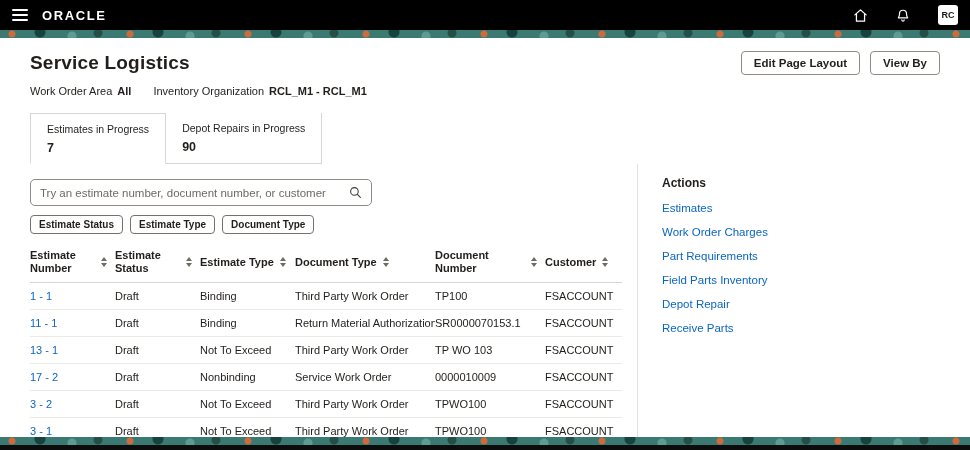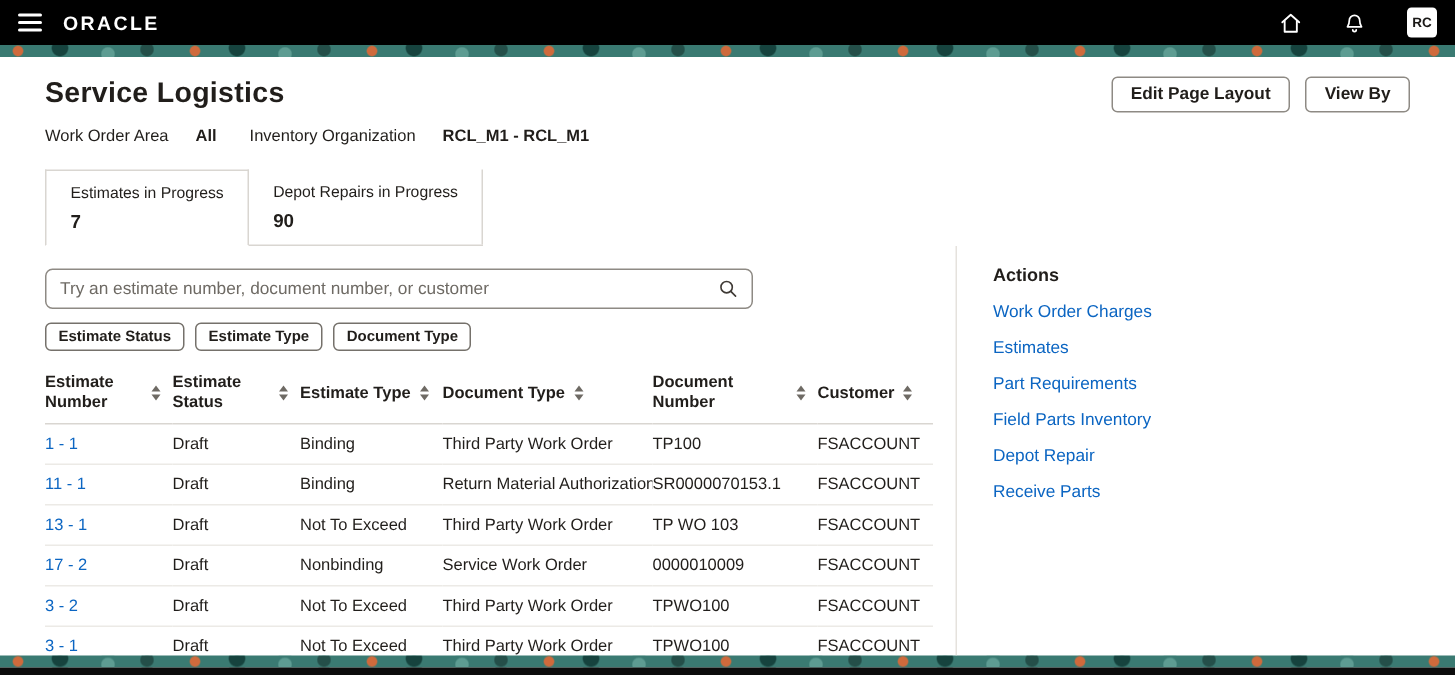--- a/index.html
+++ b/index.html
@@ -47,21 +47,21 @@
   .page-title { font-size:19px; font-weight:bold; letter-spacing:.2px; }
   .header-buttons { margin-left:auto; display:flex; gap:10px; }
   .btn {
     background:#fff; border:1px solid #8e8a84; border-radius:4px;
     padding:5px 12px; font-size:11.5px; font-weight:600; color:#211e1b;
     font-family:inherit; cursor:pointer; white-space:nowrap;
   }
 
   .context-row { margin-top:10px; display:flex; align-items:center; font-size:11px; }
   .ctx-label { color:#211e1b; }
-  .ctx-value { font-weight:bold; margin-left:18px; }
+  .ctx-value { font-weight:bold; margin-left:5px; }
   .ctx-gap { width:22px; }
 
   
   .tabs { display:flex; margin-top:16px; width:fit-content; border-bottom:1px solid var(--border, #d9d6d1); }
   .tab {
     padding:9px 16px 8px; min-width:118px; cursor:pointer;
     border-right:1px solid var(--border, #d9d6d1);
   }
   .tab.active {
     border:1px solid var(--border, #d9d6d1);
@@ -70,21 +70,21 @@
   .tab-label { font-size:10.5px; color:#211e1b; }
   .tab-count { font-size:12.5px; font-weight:bold; margin-top:6px; }
 
   
   .content-row { flex:1; display:flex; align-items:stretch; min-height:0; }
   .left-col { width:607px; padding-top:15px; }
   .right-col { flex:1; border-left:1px solid #e5e2dd; padding:8px 0 0 24px; }
 
   
   .search-box {
-    width:472px; height:27px; border:1px solid #8e8a84; border-radius:5px;
+    width:342px; height:27px; border:1px solid #8e8a84; border-radius:5px;
     display:flex; align-items:center; padding:0 9px; background:#fff;
   }
   .search-box input {
     flex:1; border:none; outline:none; font-size:11.5px; color:#211e1b;
     font-family:inherit; background:transparent;
   }
   .search-box input::placeholder { color:#6e6a64; }
 
   
   .chips { display:flex; gap:7px; margin-top:9px; }
@@ -310,22 +310,22 @@
             <td>Third Party Work Order</td>
             <td>TPWO100</td>
             <td>FSACCOUNT</td>
           </tr>
         </tbody>
       </table>
     </div>
 
     <div class="right-col">
       <div class="actions-title">Actions</div>
+      <a class="action-link">Estimates</a>
       <a class="action-link">Work Order Charges</a>
-      <a class="action-link">Estimates</a>
       <a class="action-link">Part Requirements</a>
       <a class="action-link">Field Parts Inventory</a>
       <a class="action-link">Depot Repair</a>
       <a class="action-link">Receive Parts</a>
     </div>
   </div>
 </div>
 
 <div class="banner"></div>
 <div class="blackbar"></div>

